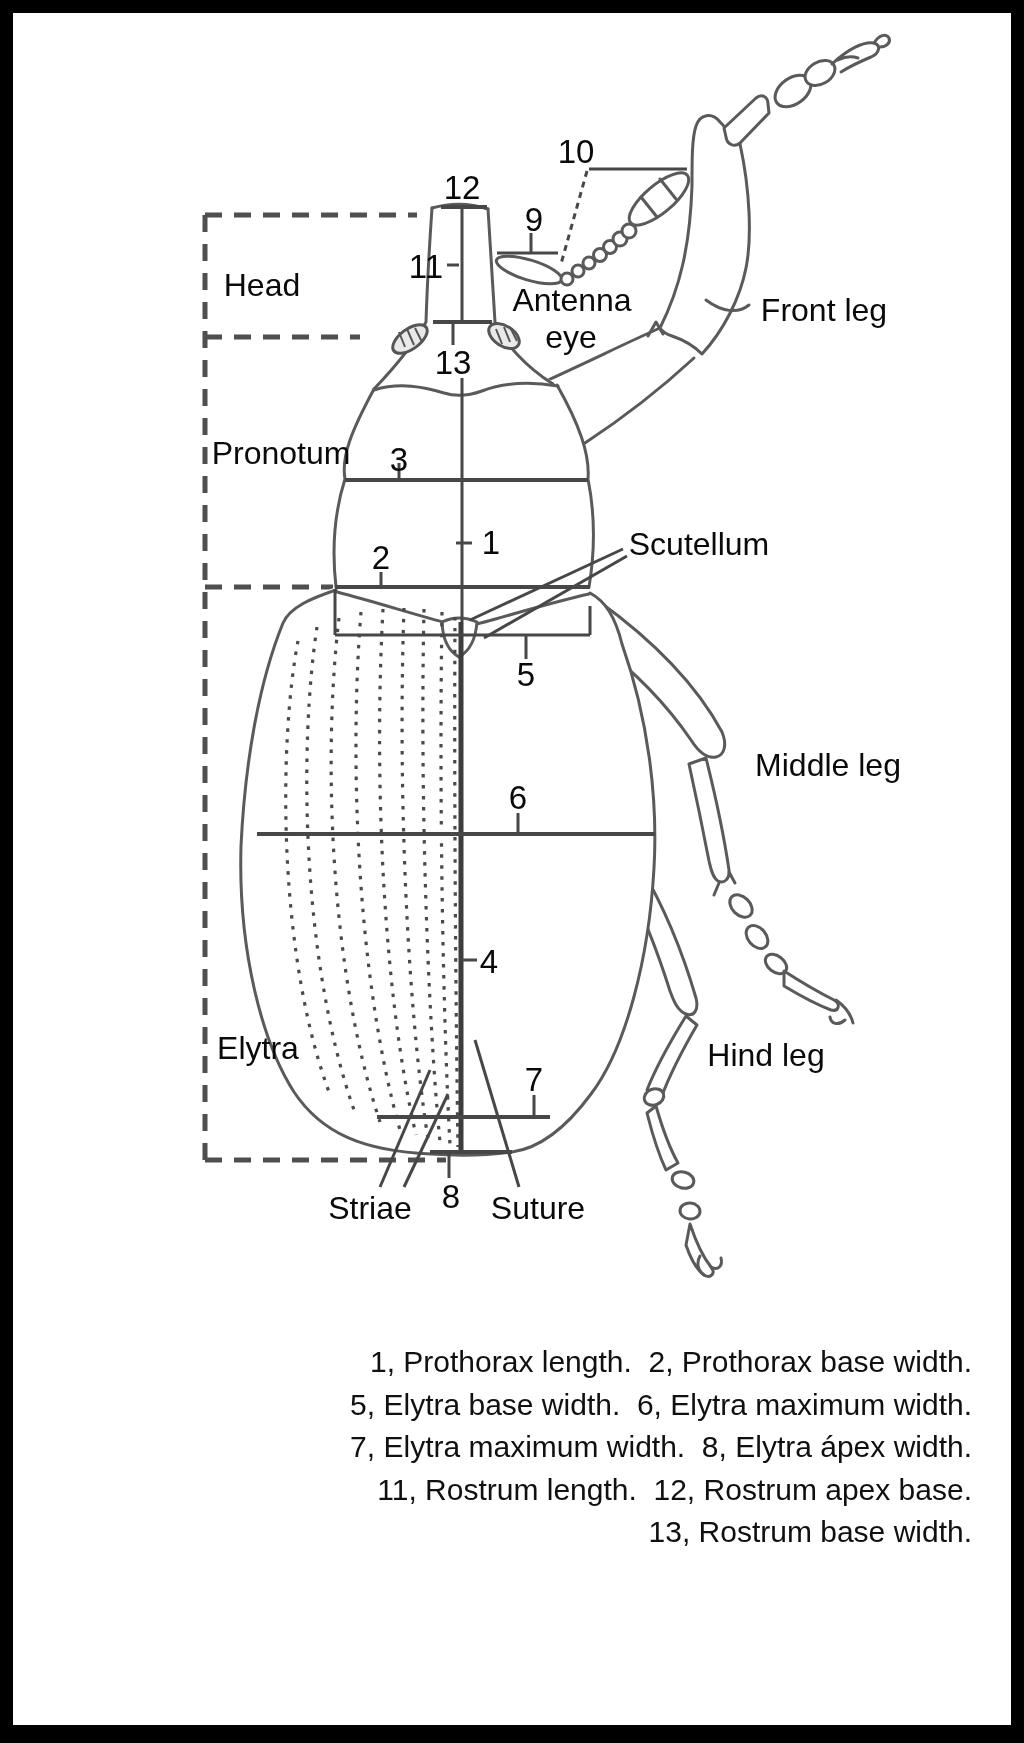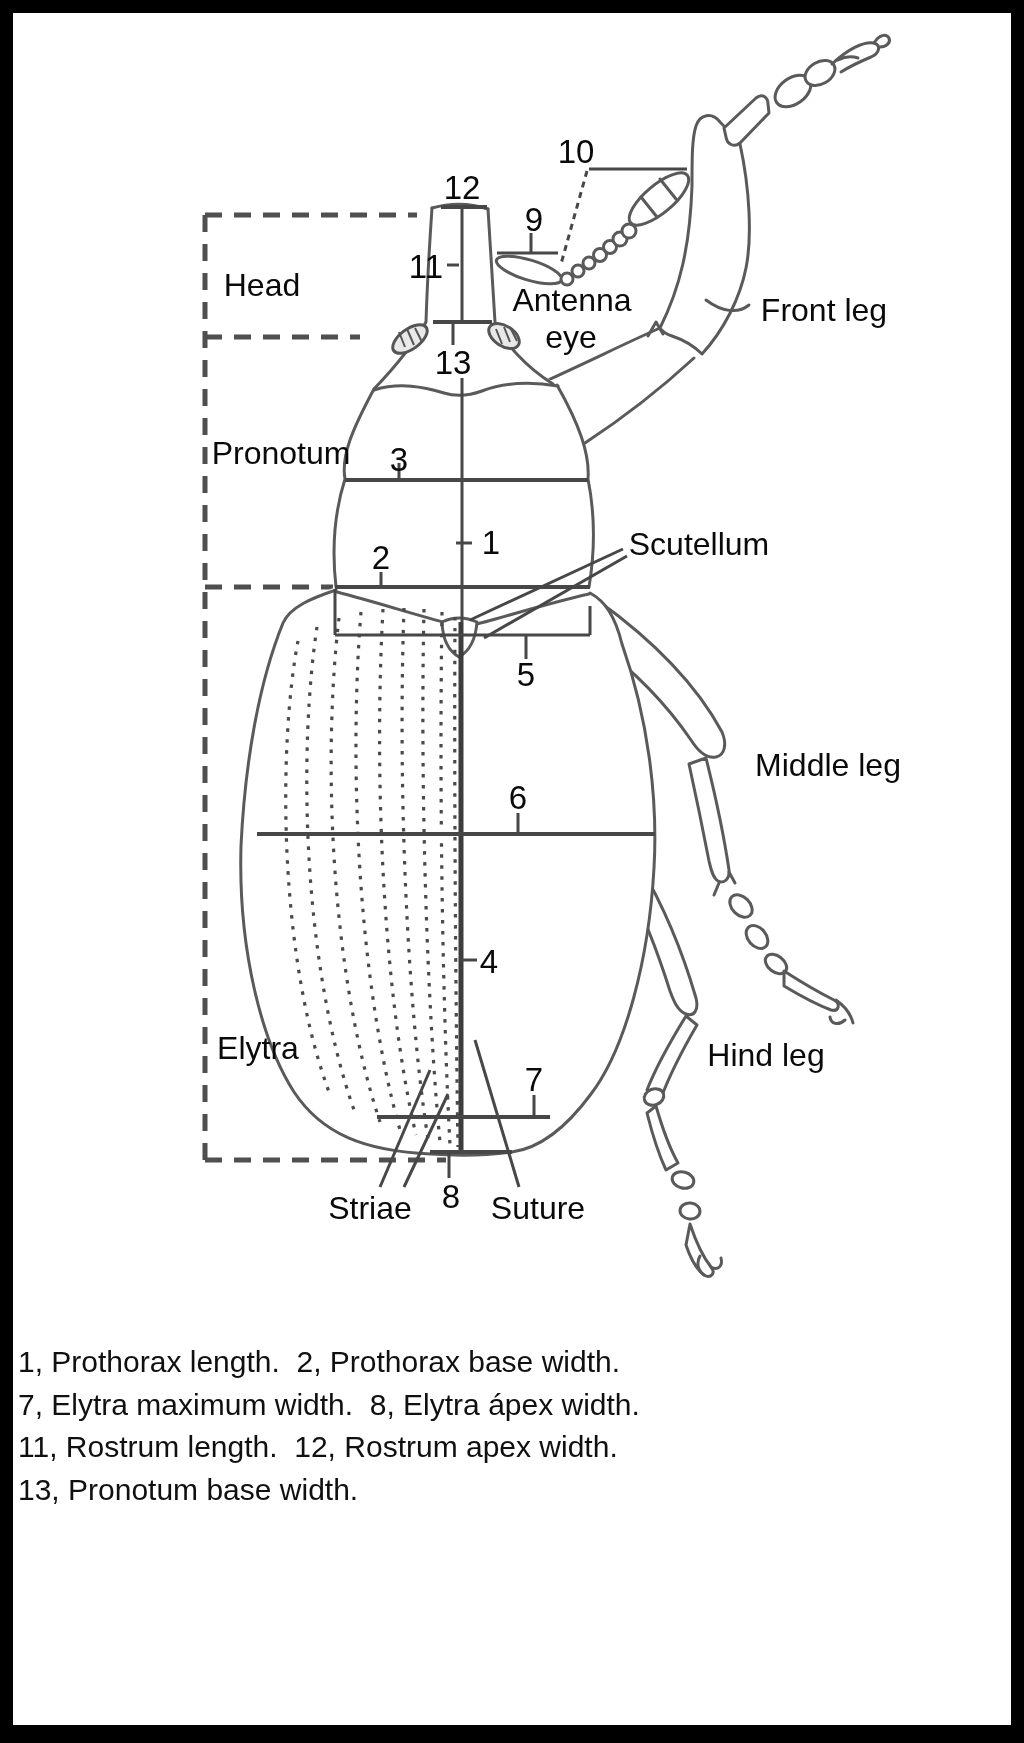--- a/index.html
+++ b/index.html
@@ -2,21 +2,21 @@
 <html><head>
 <meta charset="utf-8">
 <title>Weevil measurement diagram</title>
 <style>
   html,body{margin:0;padding:0;background:#888;}
   .page{position:relative;width:1024px;height:1743px;background:#ffffff;overflow:hidden;
         font-family:"Liberation Sans",sans-serif;}
   .page svg{position:absolute;left:0;top:0;width:1024px;height:1743px;}
   .frame{position:absolute;left:0;top:0;right:0;bottom:0;
          border:13px solid #000;border-bottom-width:18px;pointer-events:none;}
-  .caption{position:absolute;top:1341px;left:18px;right:52px;text-align:left;
+  .caption{position:absolute;top:1341px;left:18px;right:52px;text-align:right;
            font-size:30px;line-height:42.5px;color:#101010;}
   .caption p{margin:0;white-space:pre-wrap;}
   .lbl{font-family:"Liberation Sans",sans-serif;font-size:32px;fill:#0a0a0a;text-anchor:middle;}
   .num{font-family:"Liberation Sans",sans-serif;font-size:33px;fill:#0a0a0a;text-anchor:middle;}
   .ink{stroke:#5a5a5a;stroke-width:3;fill:none;stroke-linecap:round;stroke-linejoin:round;}
   .inkfill{stroke:#5a5a5a;stroke-width:3;fill:#ffffff;stroke-linejoin:round;}
   .meas{stroke:#474747;stroke-width:4;fill:none;stroke-linecap:butt;}
   .meas-thin{stroke:#474747;stroke-width:3;fill:none;stroke-linecap:butt;}
   .dashedbox{stroke:#4f4f4f;stroke-width:5;fill:none;stroke-dasharray:17 12;}
   .stria{stroke:#4a4a4a;stroke-width:3.2;fill:none;stroke-dasharray:3.5 7.5;}
@@ -191,19 +191,20 @@
     <text class="num" x="534" y="231">9</text>
     <text class="num" x="576" y="163">10</text>
     <text class="num" x="426" y="278">11</text>
     <text class="num" x="462" y="199">12</text>
     <text class="num" x="453" y="374">13</text>
   </g>
 </svg>
 
   <div class="caption">
     <p>1, Prothorax length.  2, Prothorax base width.</p>
+    <p>5, Elytra base width.  6, Elytra maximum width.</p>
     <p>7, Elytra maximum width.  8, Elytra ápex width.</p>
-    <p>11, Rostrum length.  12, Rostrum apex width.</p>
-    <p>13, Pronotum base width.</p>
+    <p>11, Rostrum length.  12, Rostrum apex base.</p>
+    <p>13, Rostrum base width.</p>
   </div>
 
   <div class="frame"></div>
 </div>
 
 </body></html>

